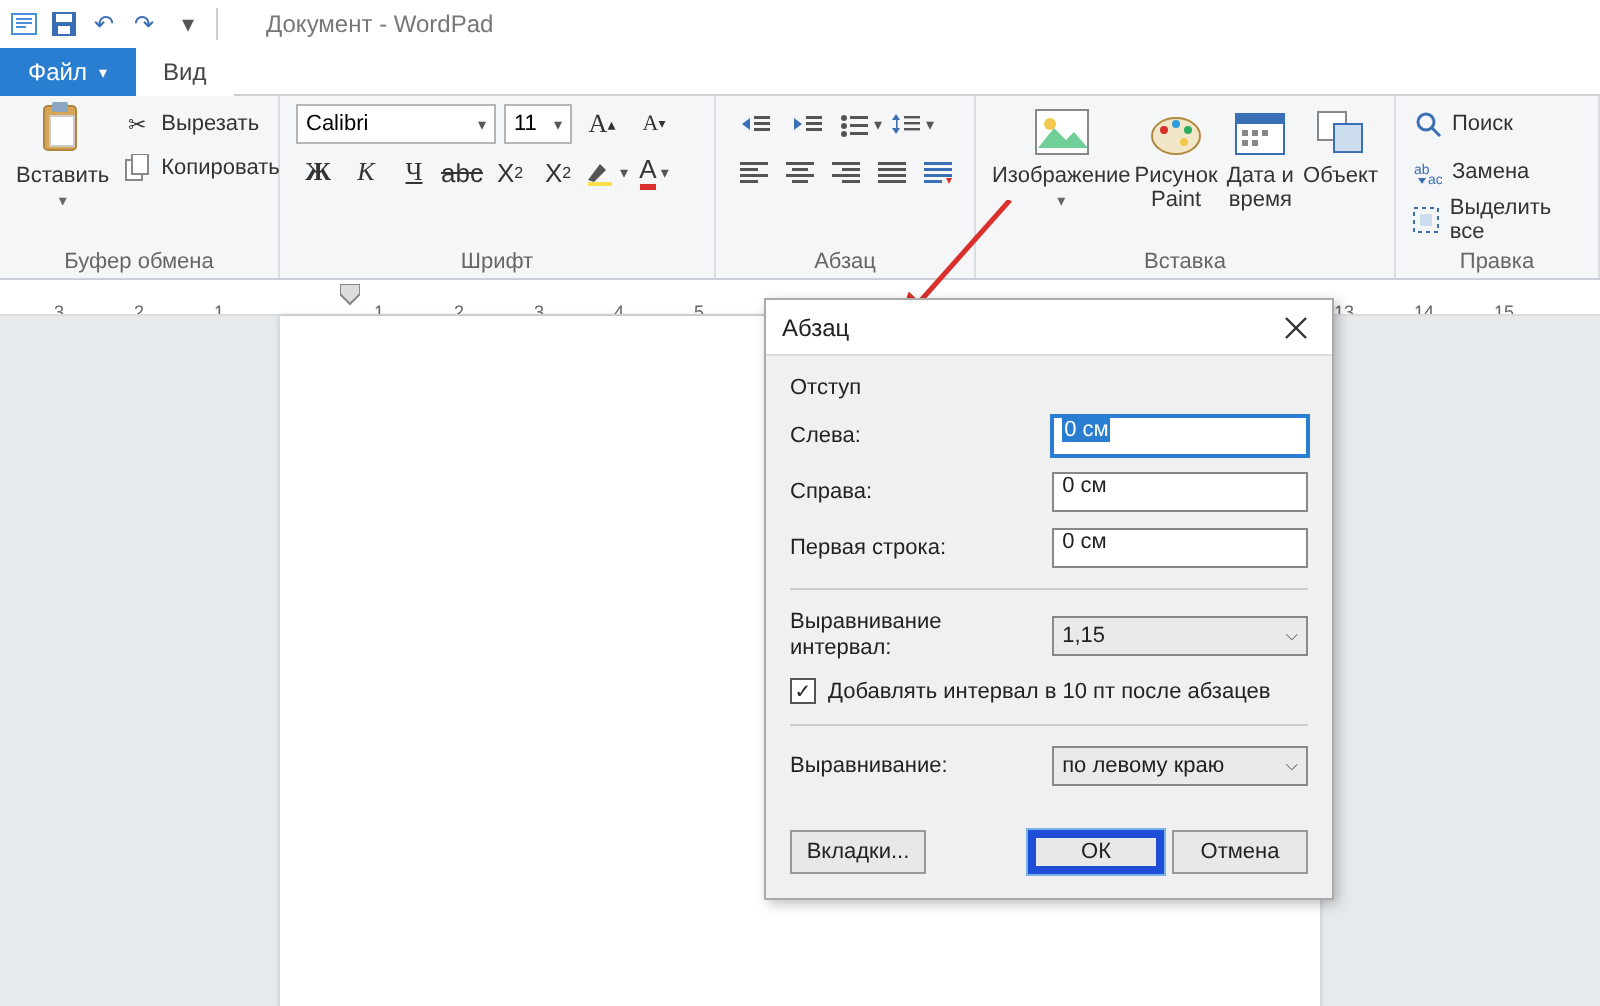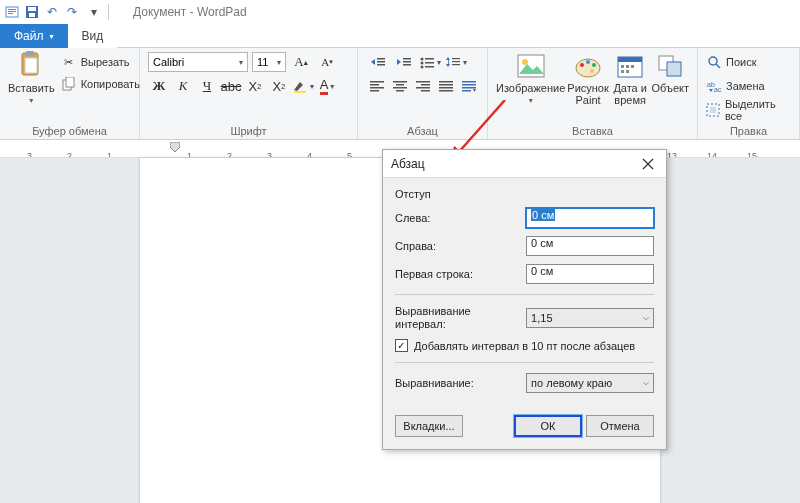--- a/index.html
+++ b/index.html
@@ -67,21 +67,21 @@
 .dlg-row label { width: 110px; }
 .dlg-input { width: 130px; height: 20px; border: 1px solid #888; background: #fff; padding: 0 4px; font-size: 11px; }
 .dlg-input.focus { border: 1px solid #2a7ed1; outline: 1px solid #2a7ed1; }
 .dlg-input .sel { background: #2a7ed1; color: #fff; padding: 0 1px; }
 .dlg-select { width: 130px; height: 20px; border: 1px solid #888; background: #eaeaea; padding: 0 4px; font-size: 11px; display: flex; align-items: center; justify-content: space-between; }
 .dlg-hr { border-top: 1px solid #ccc; margin: 6px 0 10px 0; }
 .dlg-check { display: flex; align-items: center; gap: 6px; margin-top: 4px; margin-bottom: 4px; }
 .dlg-check .box { width: 13px; height: 13px; border: 1px solid #555; background: #fff; display:flex;align-items:center;justify-content:center; font-size: 10px; color: #222; }
 .dlg-buttons { display: flex; justify-content: flex-end; gap: 4px; padding: 8px 12px 12px 12px; }
 .dlg-btn { min-width: 68px; height: 22px; border: 1px solid #999; background: #e8e8e8; font-size: 11px; display:flex;align-items:center;justify-content:center; }
-.dlg-btn.default { border: 2px solid #1d4ed8; outline: 1px solid #7eb3e6; }
+.dlg-btn.default { border: 4px solid #1d4ed8; outline: 1px solid #7eb3e6; }
 .dlg-btn.tabs { margin-right: auto; }
 
 
 .arrow { position: absolute; left: 440px; top: 100px; pointer-events: none; }
 
 .caret-down { font-size: 8px; color: #555; margin-left: 2px; }
 </style>
 </head>
 <body>
 

